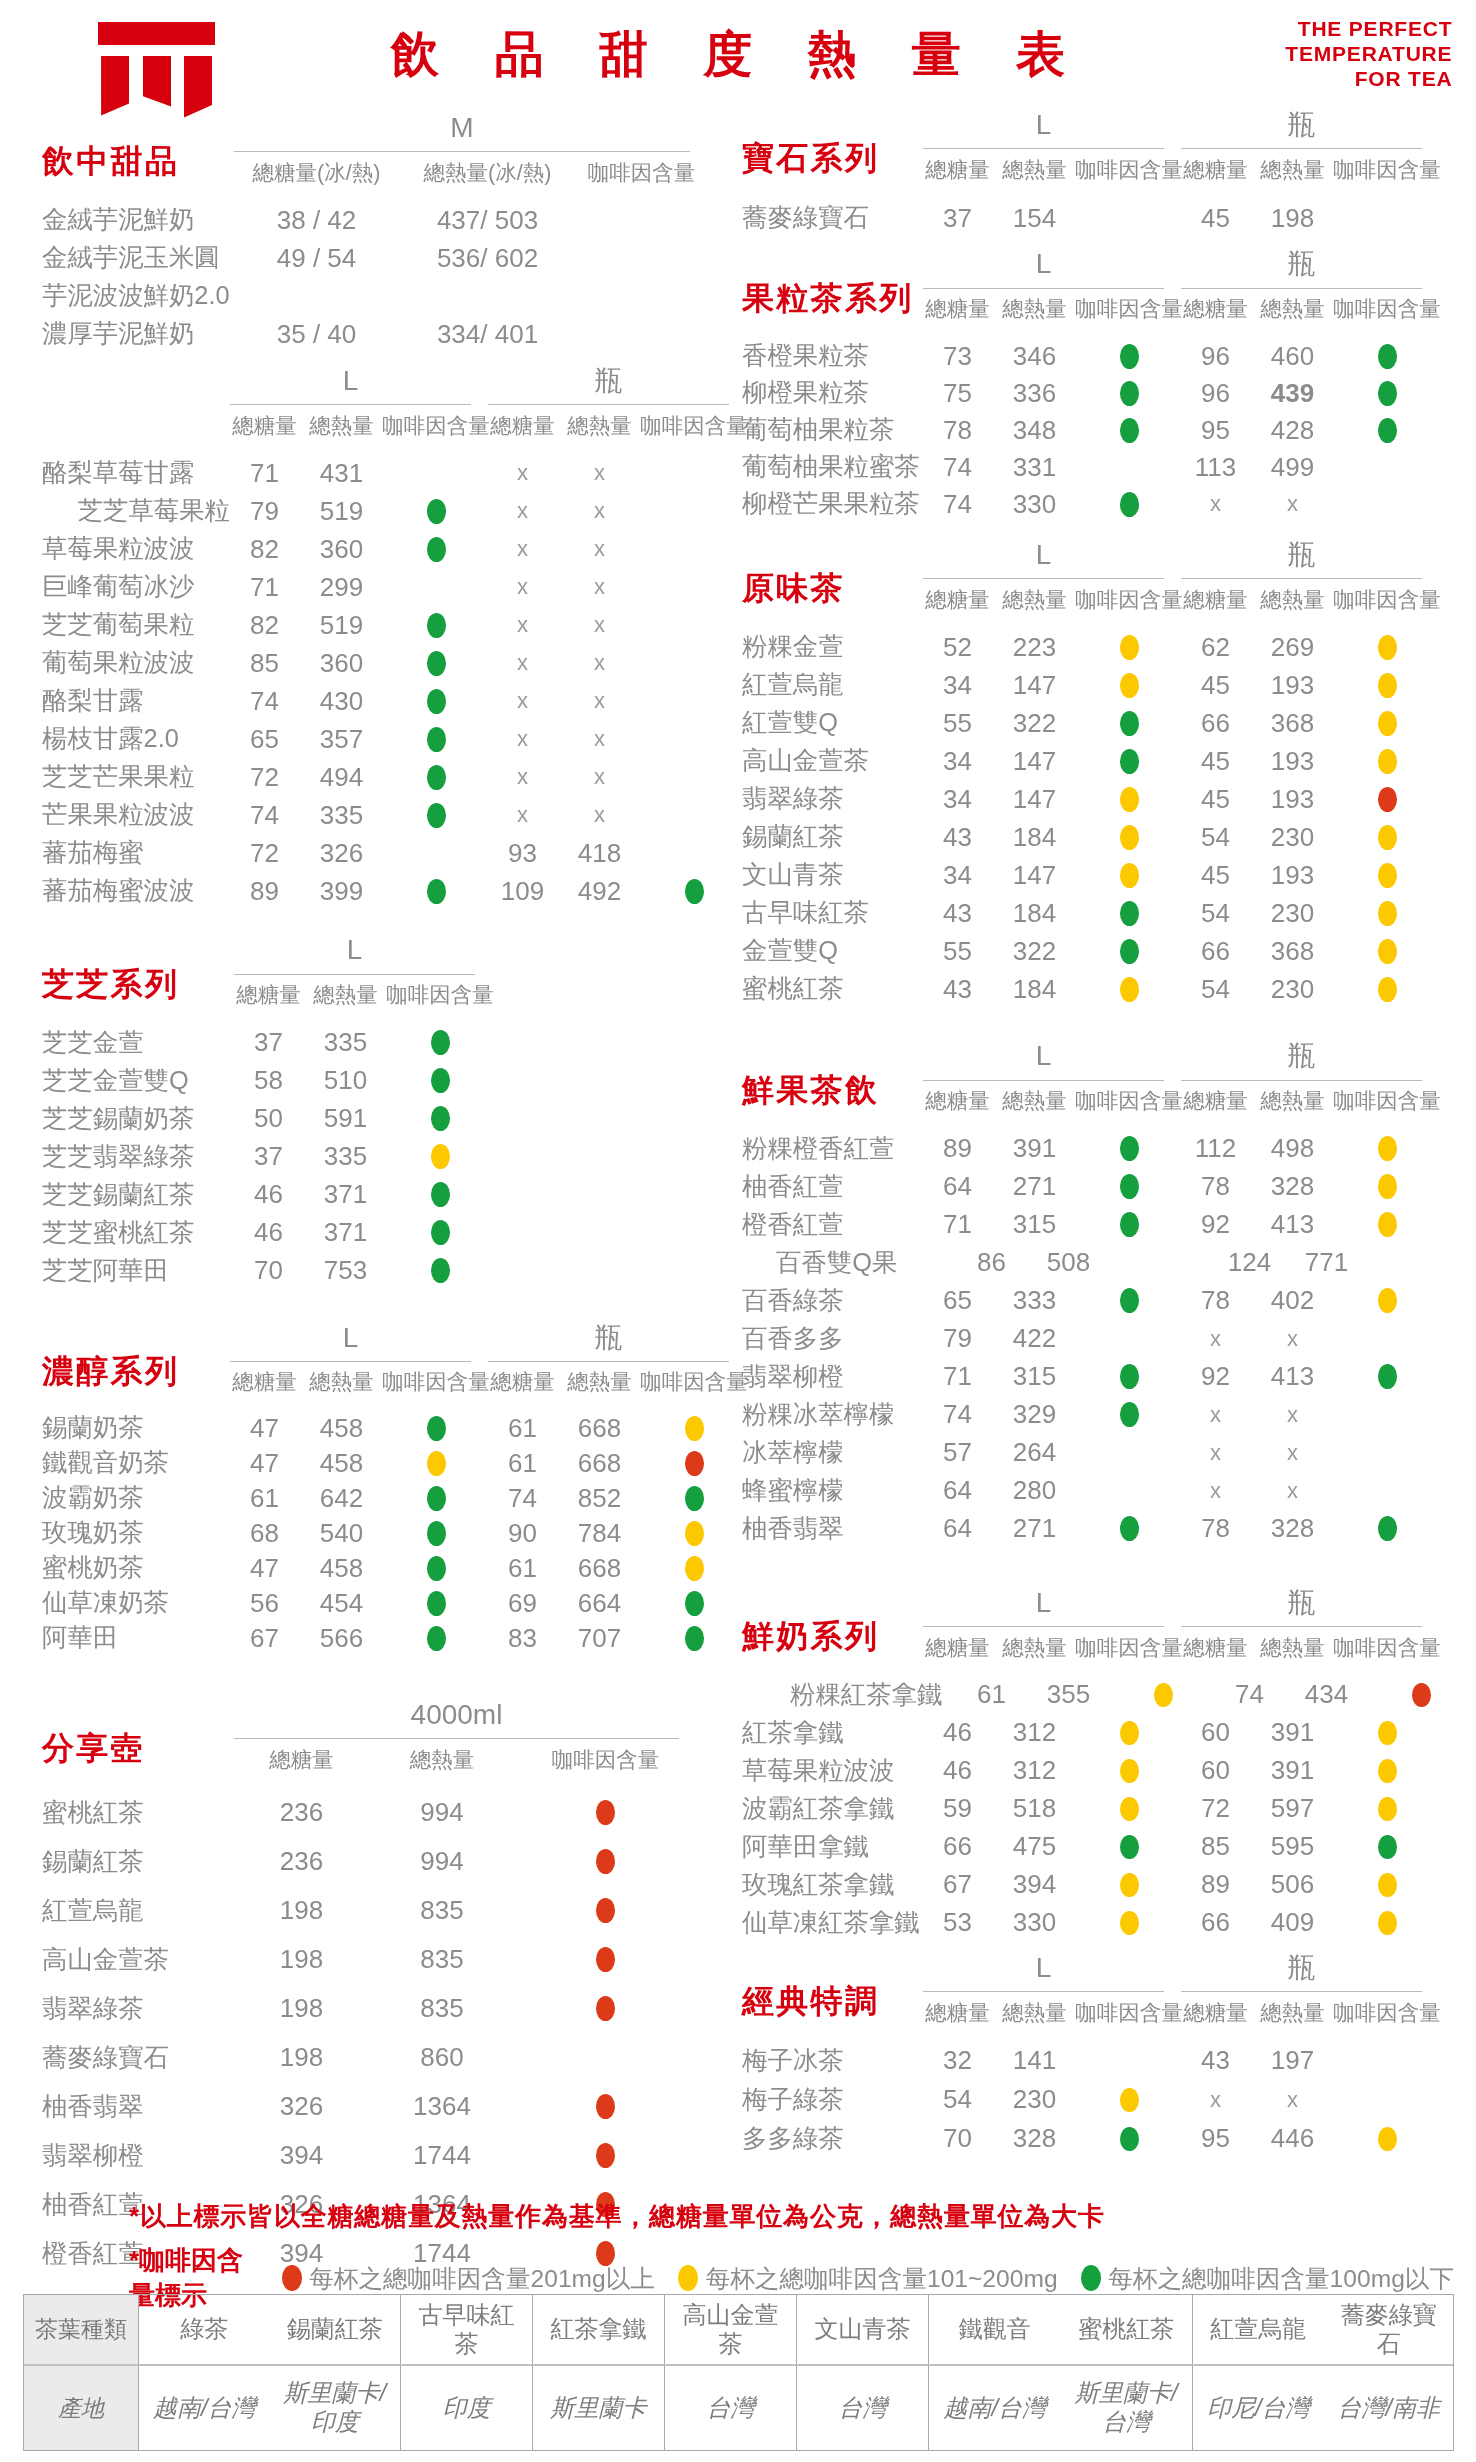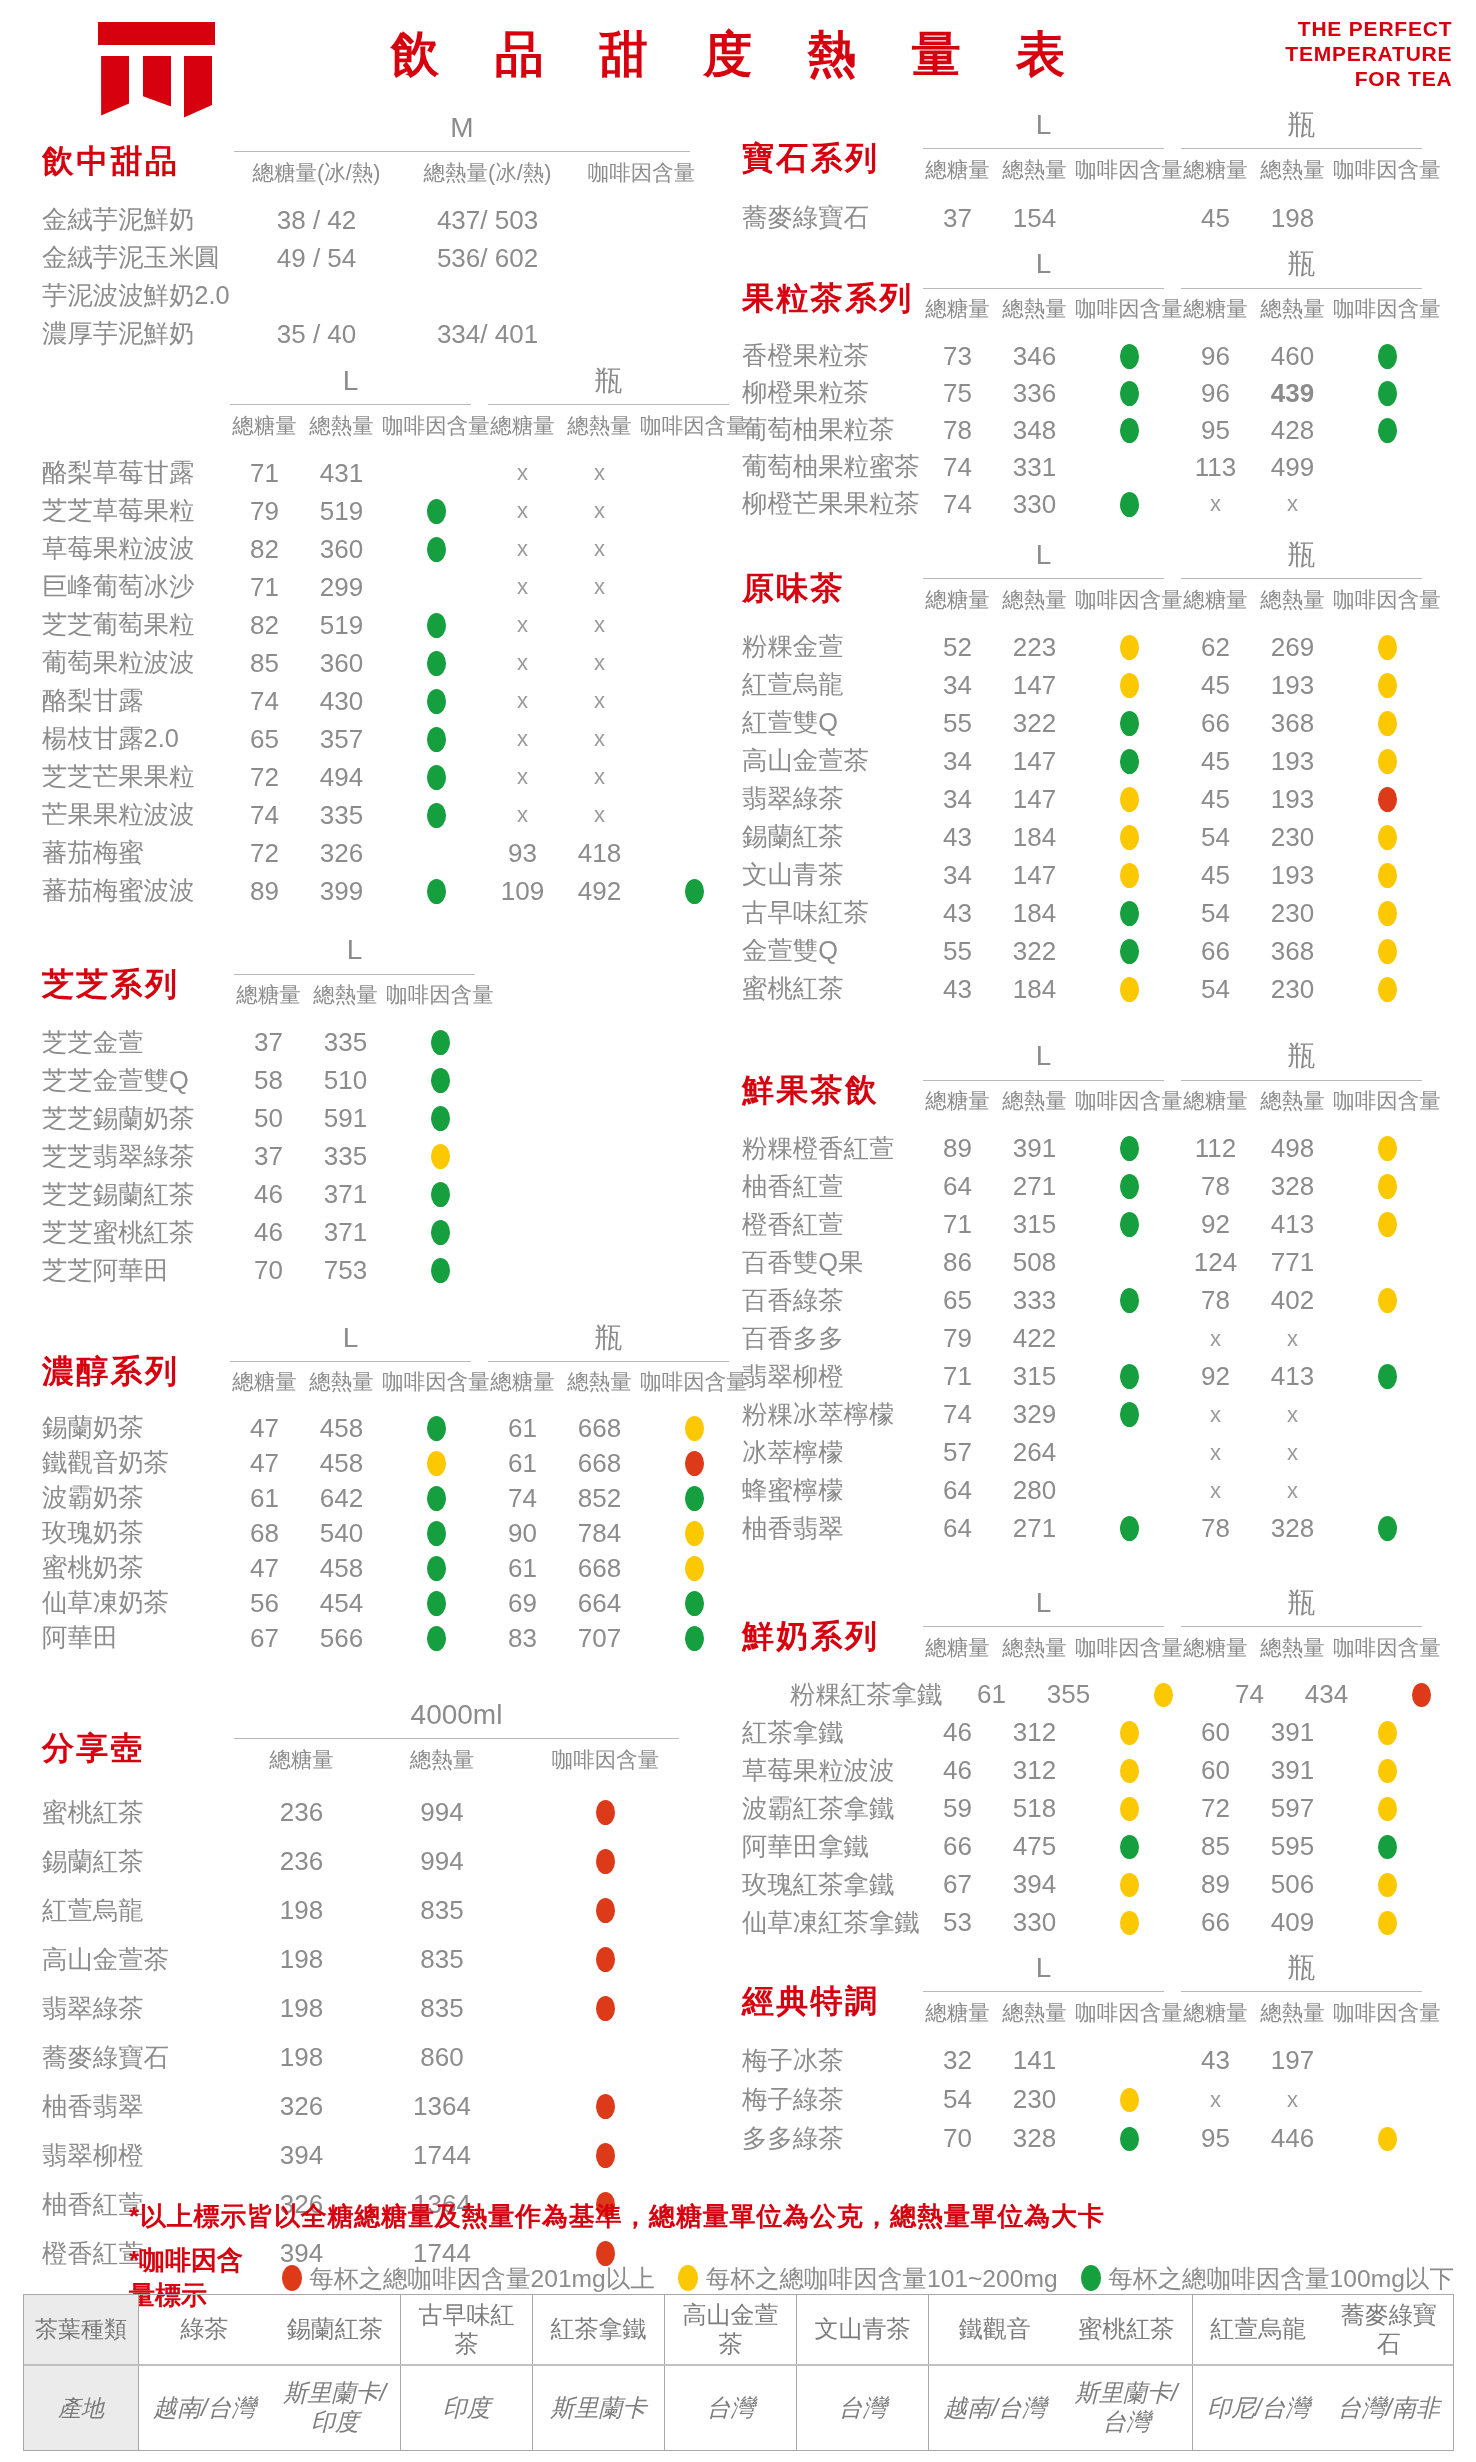--- a/index.html
+++ b/index.html
@@ -165,21 +165,21 @@
                 <div class="cell" style="width: 85px;">431</div>
                 <div class="cell" style="width: 104px;"></div>
               </div>
               <div class="cellgrp">
                 <div class="cell xmark" style="width: 69px;">x</div>
                 <div class="cell xmark" style="width: 85px;">x</div>
                 <div class="cell" style="width: 104px;"></div>
               </div>
             </div>
             <div class="row" style="height: 38px;">
-              <div class="row-name" style="width: 192px;">芝芝草莓果粒</div>
+              <div class="row-name" style="width: 192px; text-align: right;">芝芝草莓果粒</div>
               <div class="cellgrp">
                 <div class="cell" style="width: 69px;">79</div>
                 <div class="cell" style="width: 85px;">519</div>
                 <div class="cell" style="width: 104px;">
                   <span class="dot dot-green"></span>
                 </div>
               </div>
               <div class="cellgrp">
                 <div class="cell xmark" style="width: 69px;">x</div>
                 <div class="cell xmark" style="width: 85px;">x</div>
@@ -1114,21 +1114,21 @@
                 </div>
               </div>
               <div class="cellgrp">
                 <div class="cell" style="width: 69px;">92</div>
                 <div class="cell" style="width: 85px;">413</div>
                 <div class="cell" style="width: 104px;">
                   <span class="dot dot-yellow"></span>
                 </div>
               </div>
             </div>
-            <div class="row" style="height: 38px;">
+            <div class="row" style="height: 38px; justify-content: flex-end;">
               <div class="row-name" style="width: 181px;">百香雙Q果</div>
               <div class="cellgrp">
                 <div class="cell" style="width: 69px;">86</div>
                 <div class="cell" style="width: 85px;">508</div>
                 <div class="cell" style="width: 104px;"></div>
               </div>
               <div class="cellgrp">
                 <div class="cell" style="width: 69px;">124</div>
                 <div class="cell" style="width: 85px;">771</div>
                 <div class="cell" style="width: 104px;"></div>

